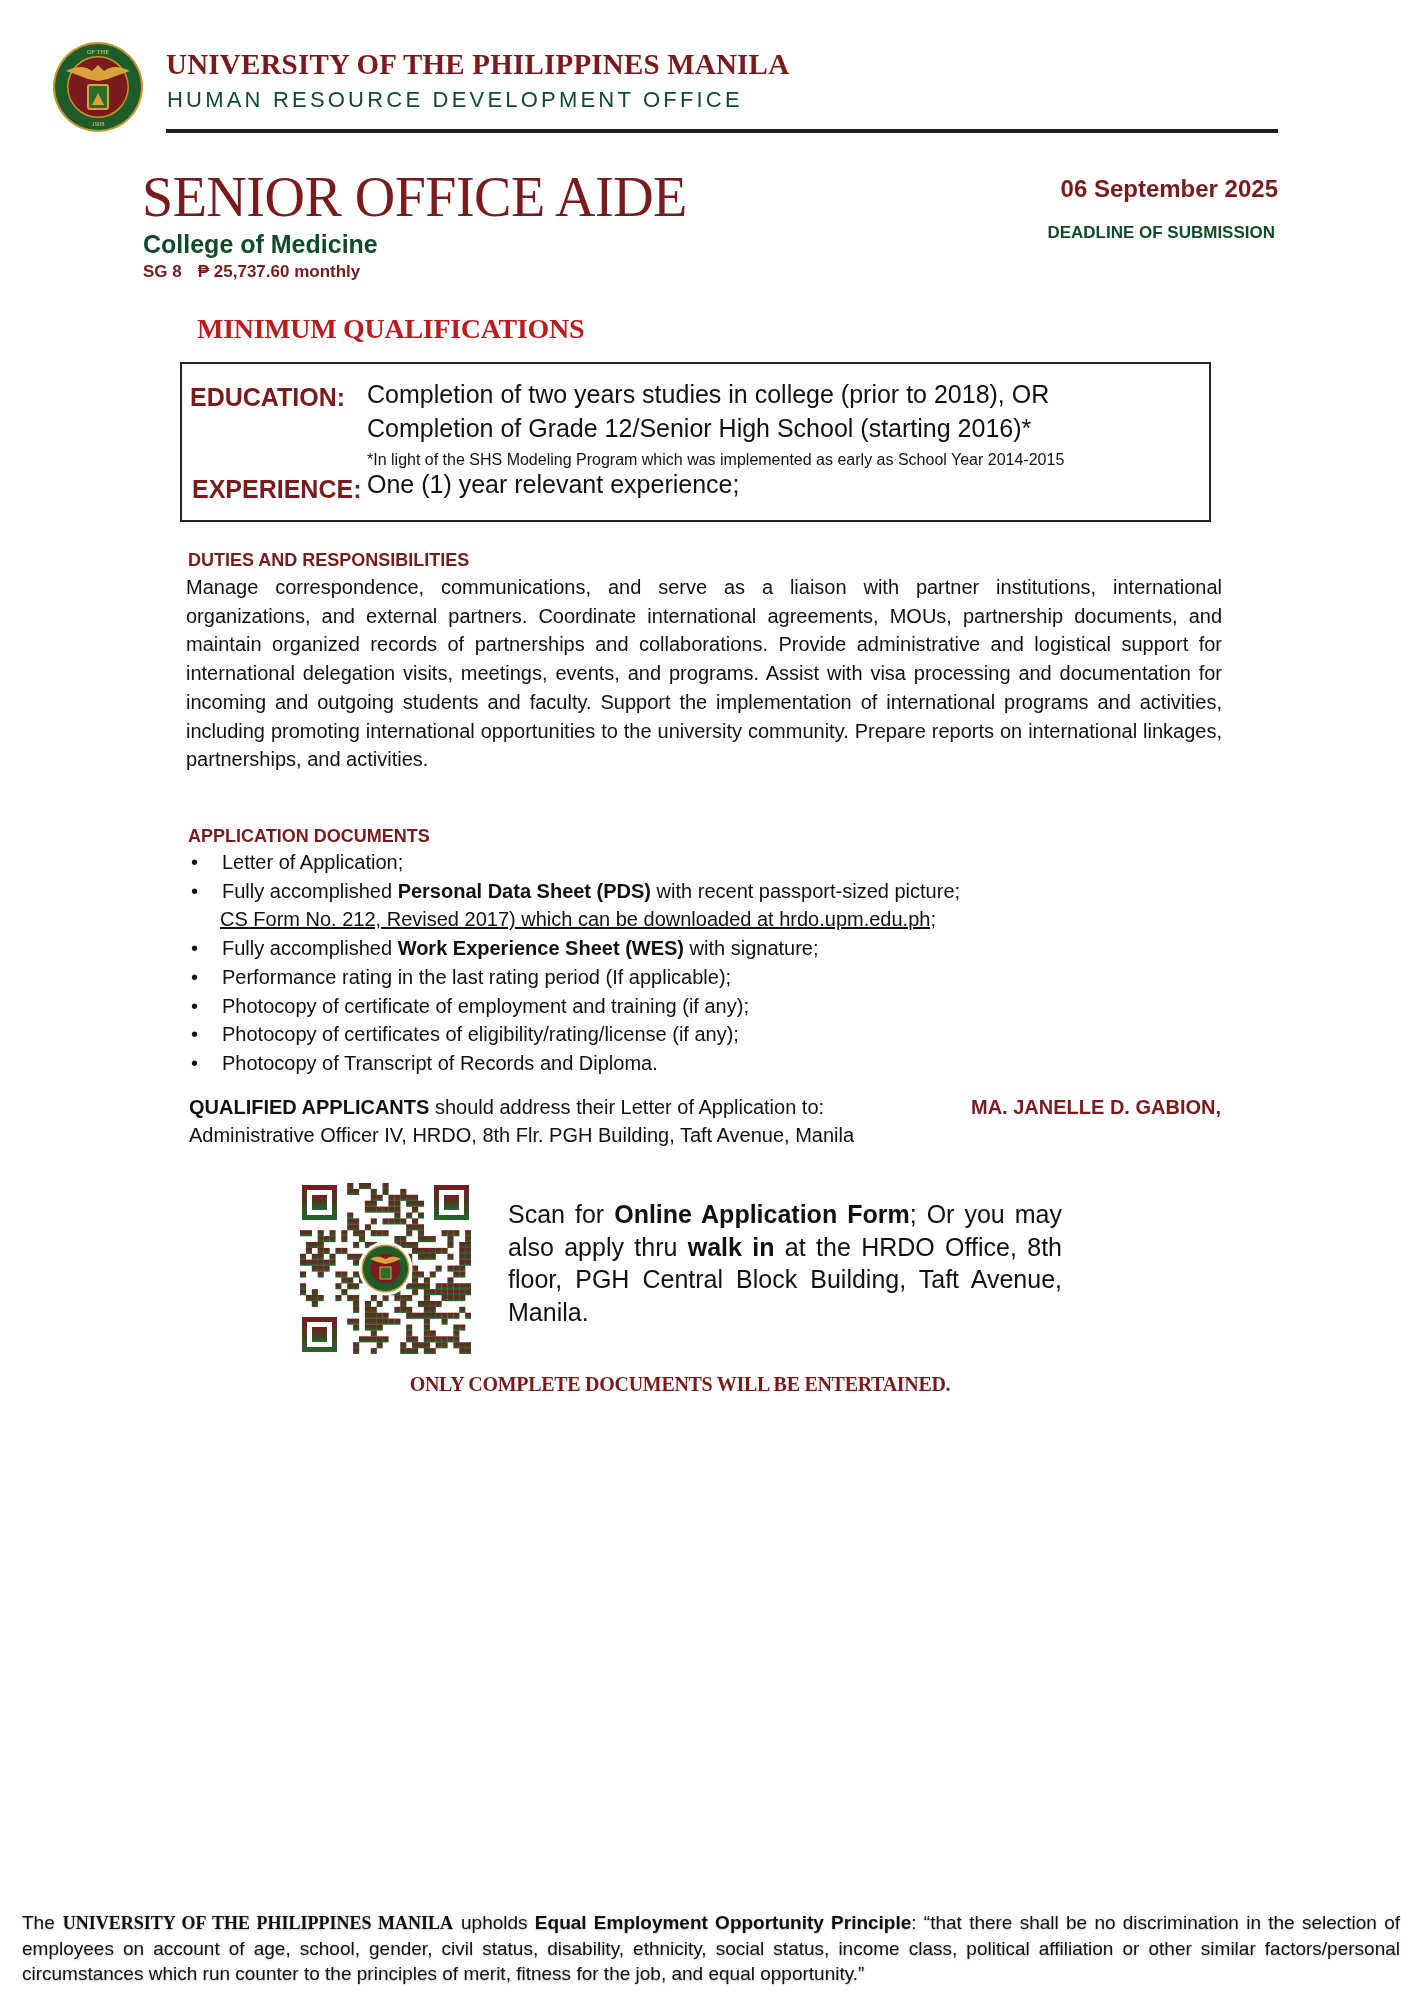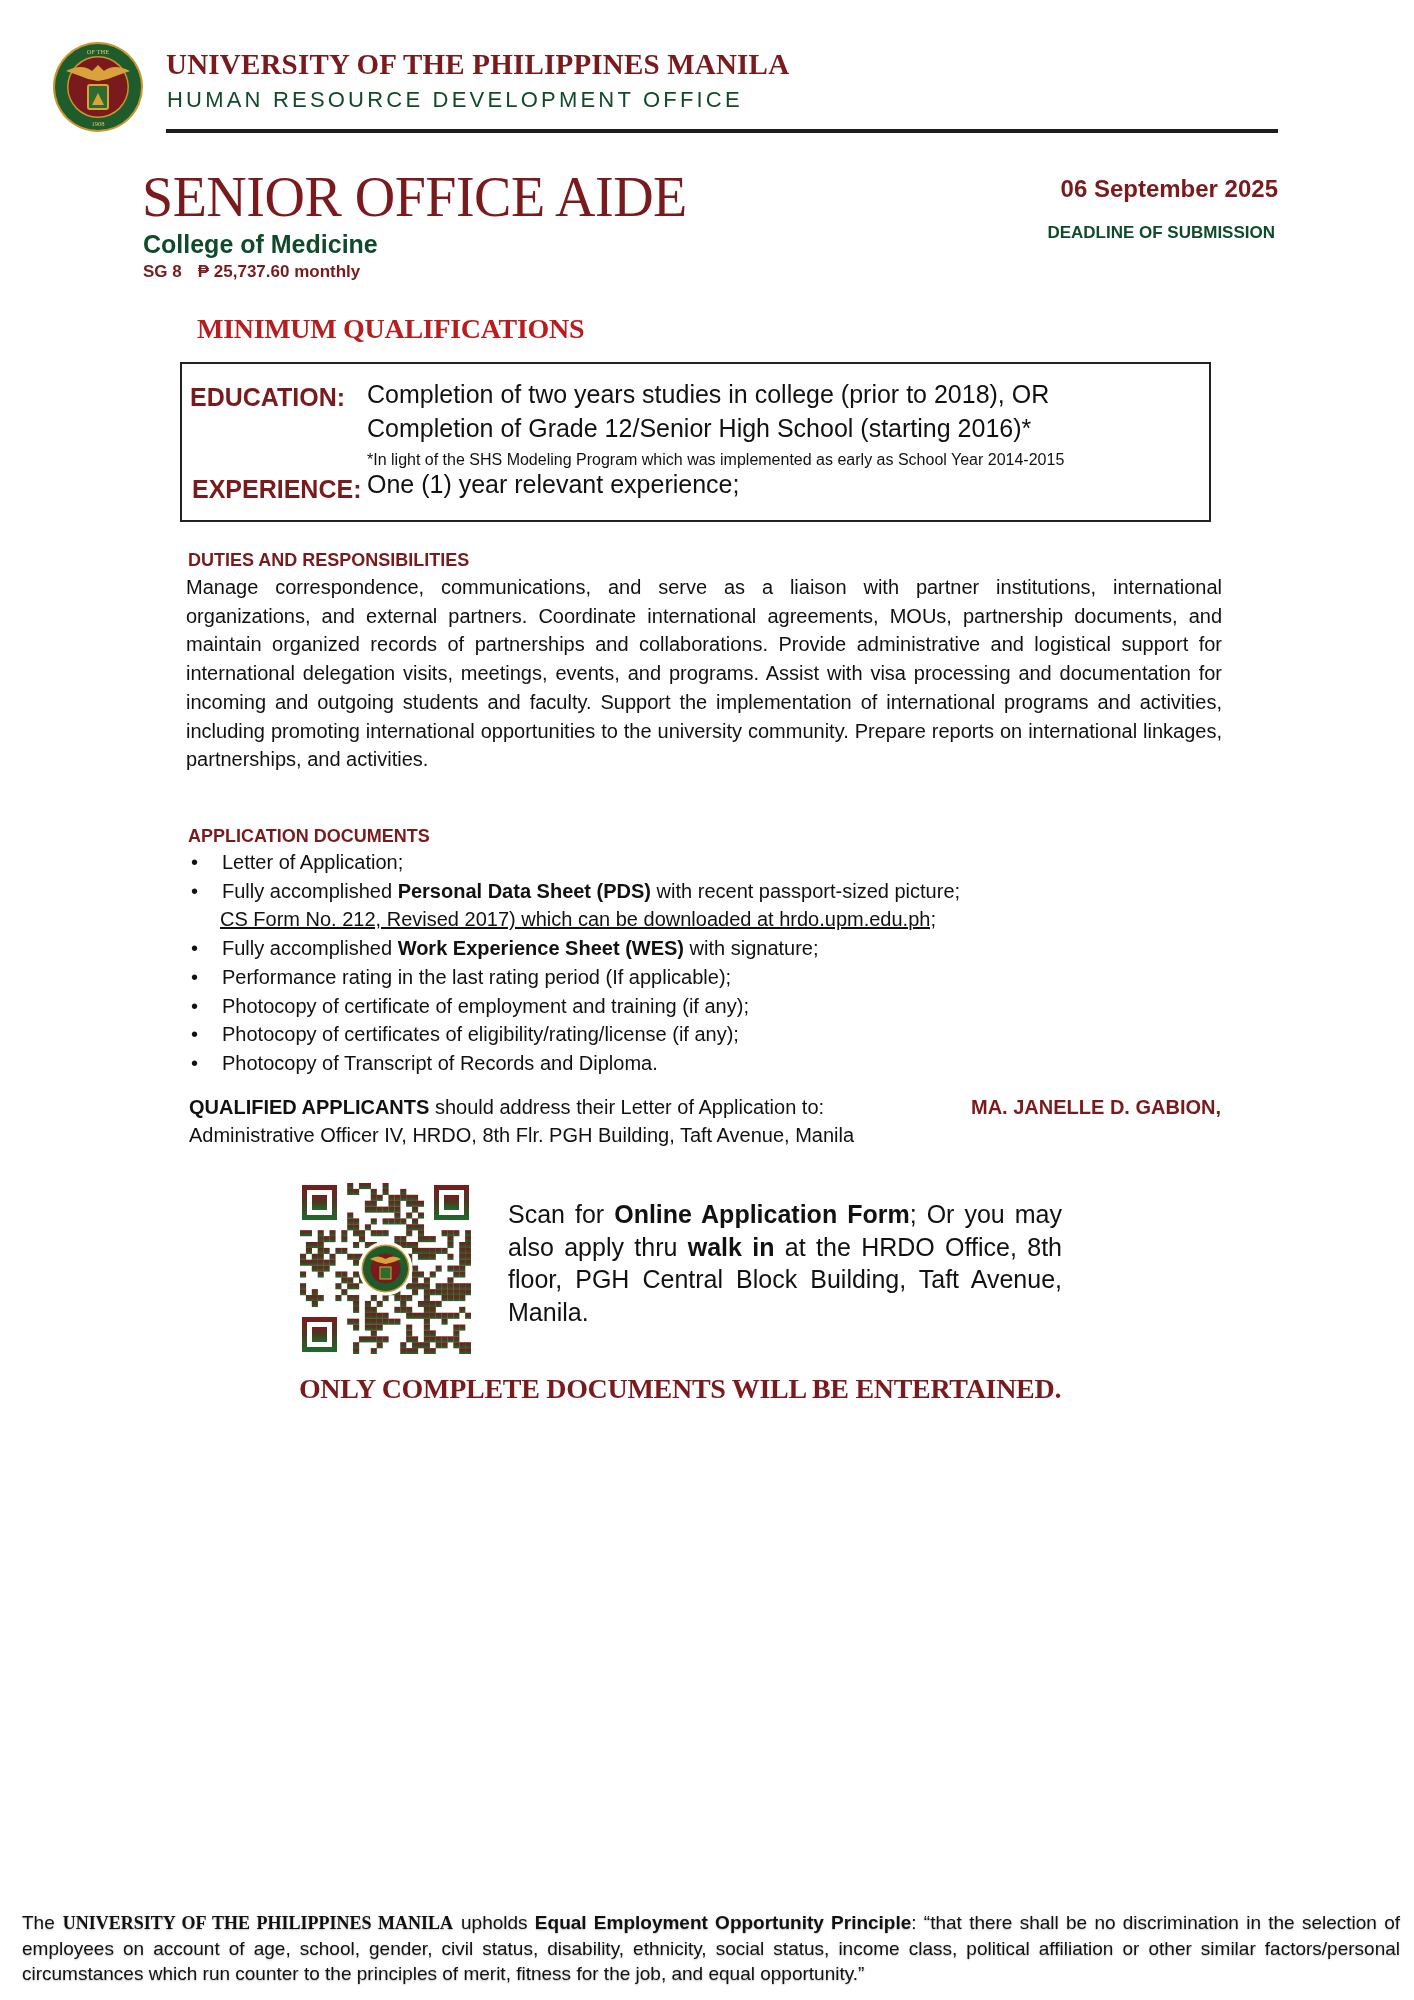--- a/index.html
+++ b/index.html
@@ -45,21 +45,21 @@
   .qualified .q-lead { font-weight: bold; }
   .qualified .q-name { font-weight: bold; color: #7a1a1c; float: right; }
 
   
   .qr { left: 300px; top: 1183px; width: 171px; height: 171px; }
   .scan-text { left: 508px; top: 1198px; width: 554px; font-size: 25px; line-height: 32.5px;
                text-align: justify; text-align-last: left; color: #111; }
   .scan-text b { font-weight: bold; }
 
   .only-complete { left: 0; width: 1360px; top: 1373px; text-align: center; font-family: "Liberation Serif", "DejaVu Serif", serif;
-                   font-weight: bold; font-size: 28px; color: #7a1a1c; letter-spacing: -0.3px; white-space: nowrap; }
+                   font-weight: bold; font-size: 20px; color: #7a1a1c; letter-spacing: -0.3px; white-space: nowrap; }
 
   
   .footer { left: 22px; top: 1910px; width: 1378px; font-size: 19px; line-height: 25px; color: #111;
             text-align: justify; text-align-last: left; text-shadow: 0 1px 2px rgba(0,0,0,0.25); }
   .footer .f-uni { font-family: "Liberation Serif", "DejaVu Serif", serif; font-weight: bold; font-size: 18px; margin: 0 8px; }
   .footer b { font-weight: bold; }
 </style>
 </head>
 <body>
 

